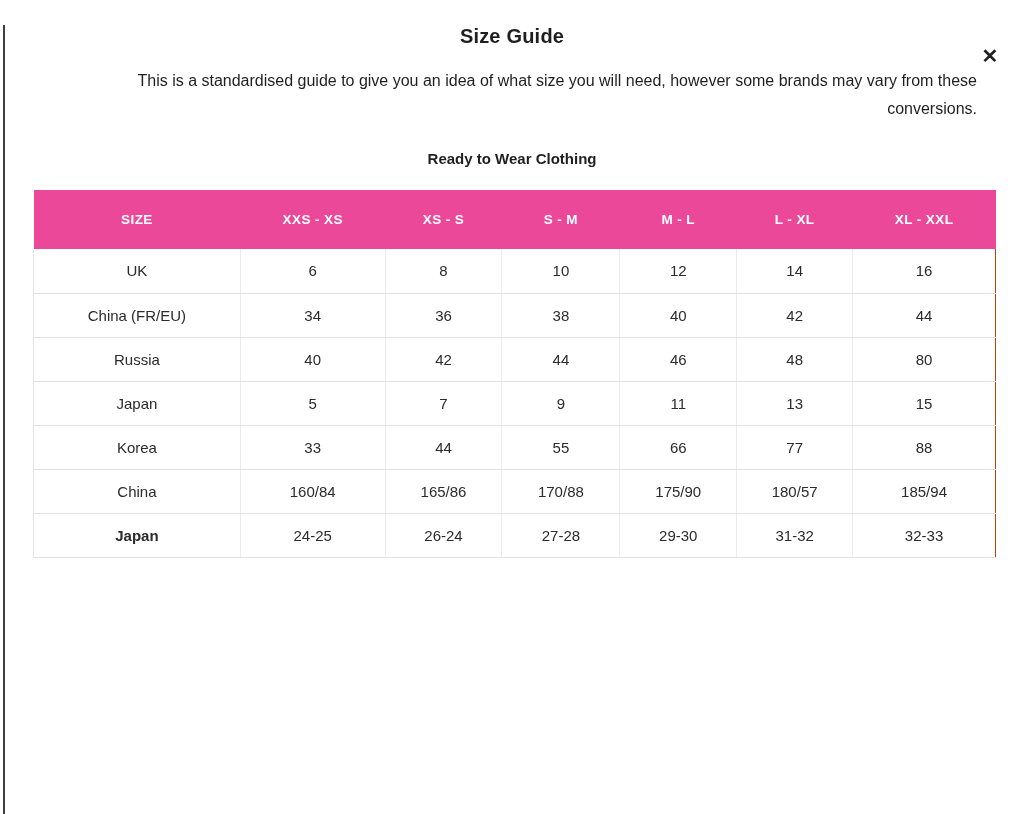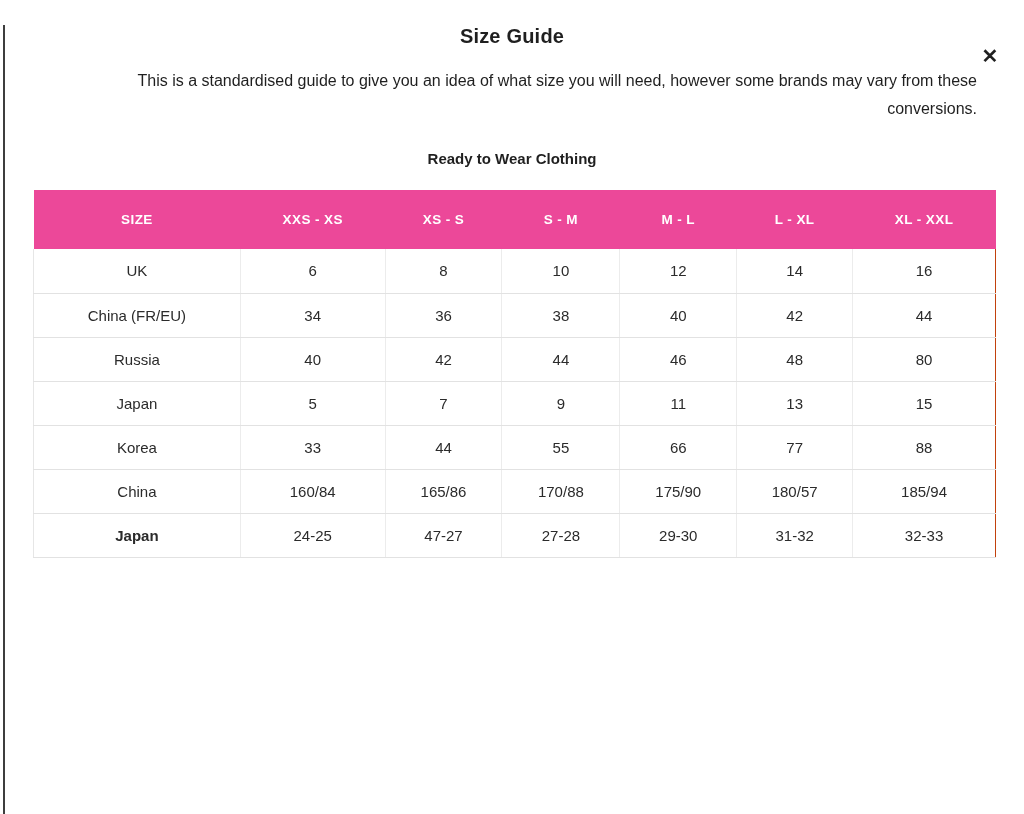--- a/index.html
+++ b/index.html
@@ -181,21 +181,21 @@
           <td>160/84</td>
           <td>165/86</td>
           <td>170/88</td>
           <td>175/90</td>
           <td>180/57</td>
           <td>185/94</td>
         </tr>
         <tr>
           <td class="bold">Japan</td>
           <td>24-25</td>
-          <td>47-27</td>
+          <td>26-24</td>
           <td>27-28</td>
           <td>29-30</td>
           <td>31-32</td>
           <td>32-33</td>
         </tr>
       </tbody>
   </table>
 
 </div>
 

